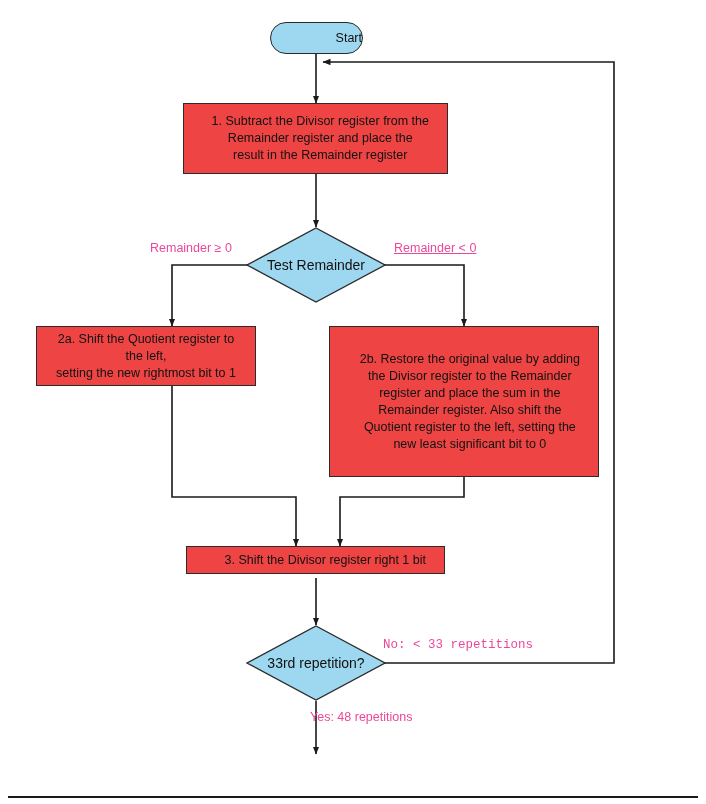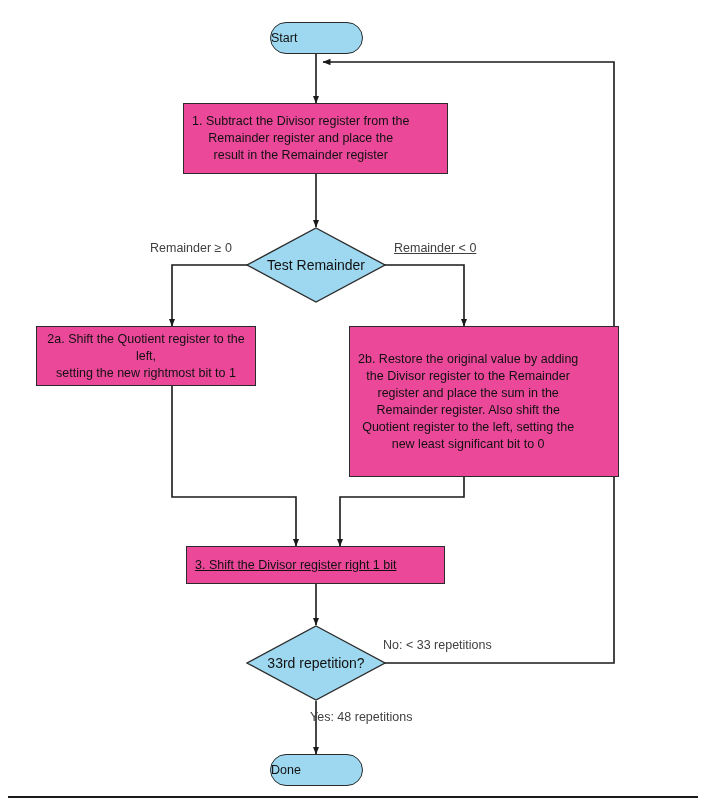--- a/index.html
+++ b/index.html
@@ -26,26 +26,26 @@
   }
   .node {
     position: absolute;
     box-sizing: border-box;
     color: #111111;
     font-size: 12.5px;
     line-height: 17px;
     text-align: center;
     display: flex;
     align-items: center;
-    justify-content: flex-start;
+    justify-content: flex-end;
   }
   .rect {
-    background: #ec4899;
+    background: #ef4444;
     border: 1px solid #2b2b2b;
-    padding: 6px 8px;
+    padding: 6px 18px;
   }
   .terminator {
     background: #9ed8f0;
     border: 1px solid #2b2b2b;
     border-radius: 16px;
   }
   .diamond-wrap {
     position: absolute;
   }
   .diamond-shape {
@@ -64,21 +64,21 @@
     display: flex;
     align-items: center;
     justify-content: center;
     font-size: 14px;
     color: #111111;
     text-align: center;
   }
   .edge-label {
     position: absolute;
     font-size: 12.5px;
-    color: #404040;
+    color: #ec4899;
     white-space: nowrap;
   }
   .text-block {
     white-space: pre-line;
   }
   .bottom-rule {
     position: absolute;
     left: 8px;
     right: 8px;
     bottom: 6px;
@@ -145,42 +145,39 @@
   </div>
 
   <div class="edge-label" style="left:150px; top:241px;">Remainder ≥ 0</div>
   <div class="edge-label" style="left:394px; top:241px;text-decoration:underline;">Remainder &lt; 0</div>
 
   <div class="node rect text-block" style="left:36px; top:326px; width:220px; height:60px;">
     <span>2a.  Shift the Quotient register to the left,
 setting the new rightmost bit to 1</span>
   </div>
 
-  <div class="node rect text-block" style="left:329px; top:326px; width:270px; height:151px;margin-left:20px;">
+  <div class="node rect text-block" style="left:329px; top:326px; width:270px; height:151px;">
     <span>2b.  Restore the original value by adding
 the Divisor register to the Remainder
 register and place the sum in the
 Remainder register. Also shift the
 Quotient register to the left, setting the
 new least significant bit to 0</span>
   </div>
 
-  <div class="node rect" style="left:186px; top:546px; width:259px; height:38px;text-decoration:underline;">
+  <div class="node rect" style="left:186px; top:546px; width:259px; height:28px;">
     <span>3.  Shift the Divisor register right 1 bit</span>
   </div>
 
   <div class="diamond-wrap" style="left:246px; top:625px; width:140px; height:76px;">
     <svg class="diamond-shape" viewBox="0 0 140 76" preserveAspectRatio="none">
       <polygon points="70,1 139,38 70,75 1,38" fill="#9ed8f0" stroke="#2b2b2b" stroke-width="1.4"></polygon>
     </svg>
     <div class="diamond-label">33rd repetition?</div>
   </div>
 
-  <div class="edge-label" style="left:383px; top:638px;">No:  &lt; 33 repetitions</div>
+  <div class="edge-label" style="left:383px; top:638px;font-family:Liberation Mono, monospace;">No:  &lt; 33 repetitions</div>
   <div class="edge-label" style="left:310px; top:710px;">Yes:  48 repetitions</div>
 
-  <div class="node terminator" style="left:270px; top:754px; width:93px; height:32px;">
-    <span>Done</span>
-  </div>
 
   <div class="bottom-rule"></div>
   <div class="left-rule"></div>
 </div>
 
 </body></html>

